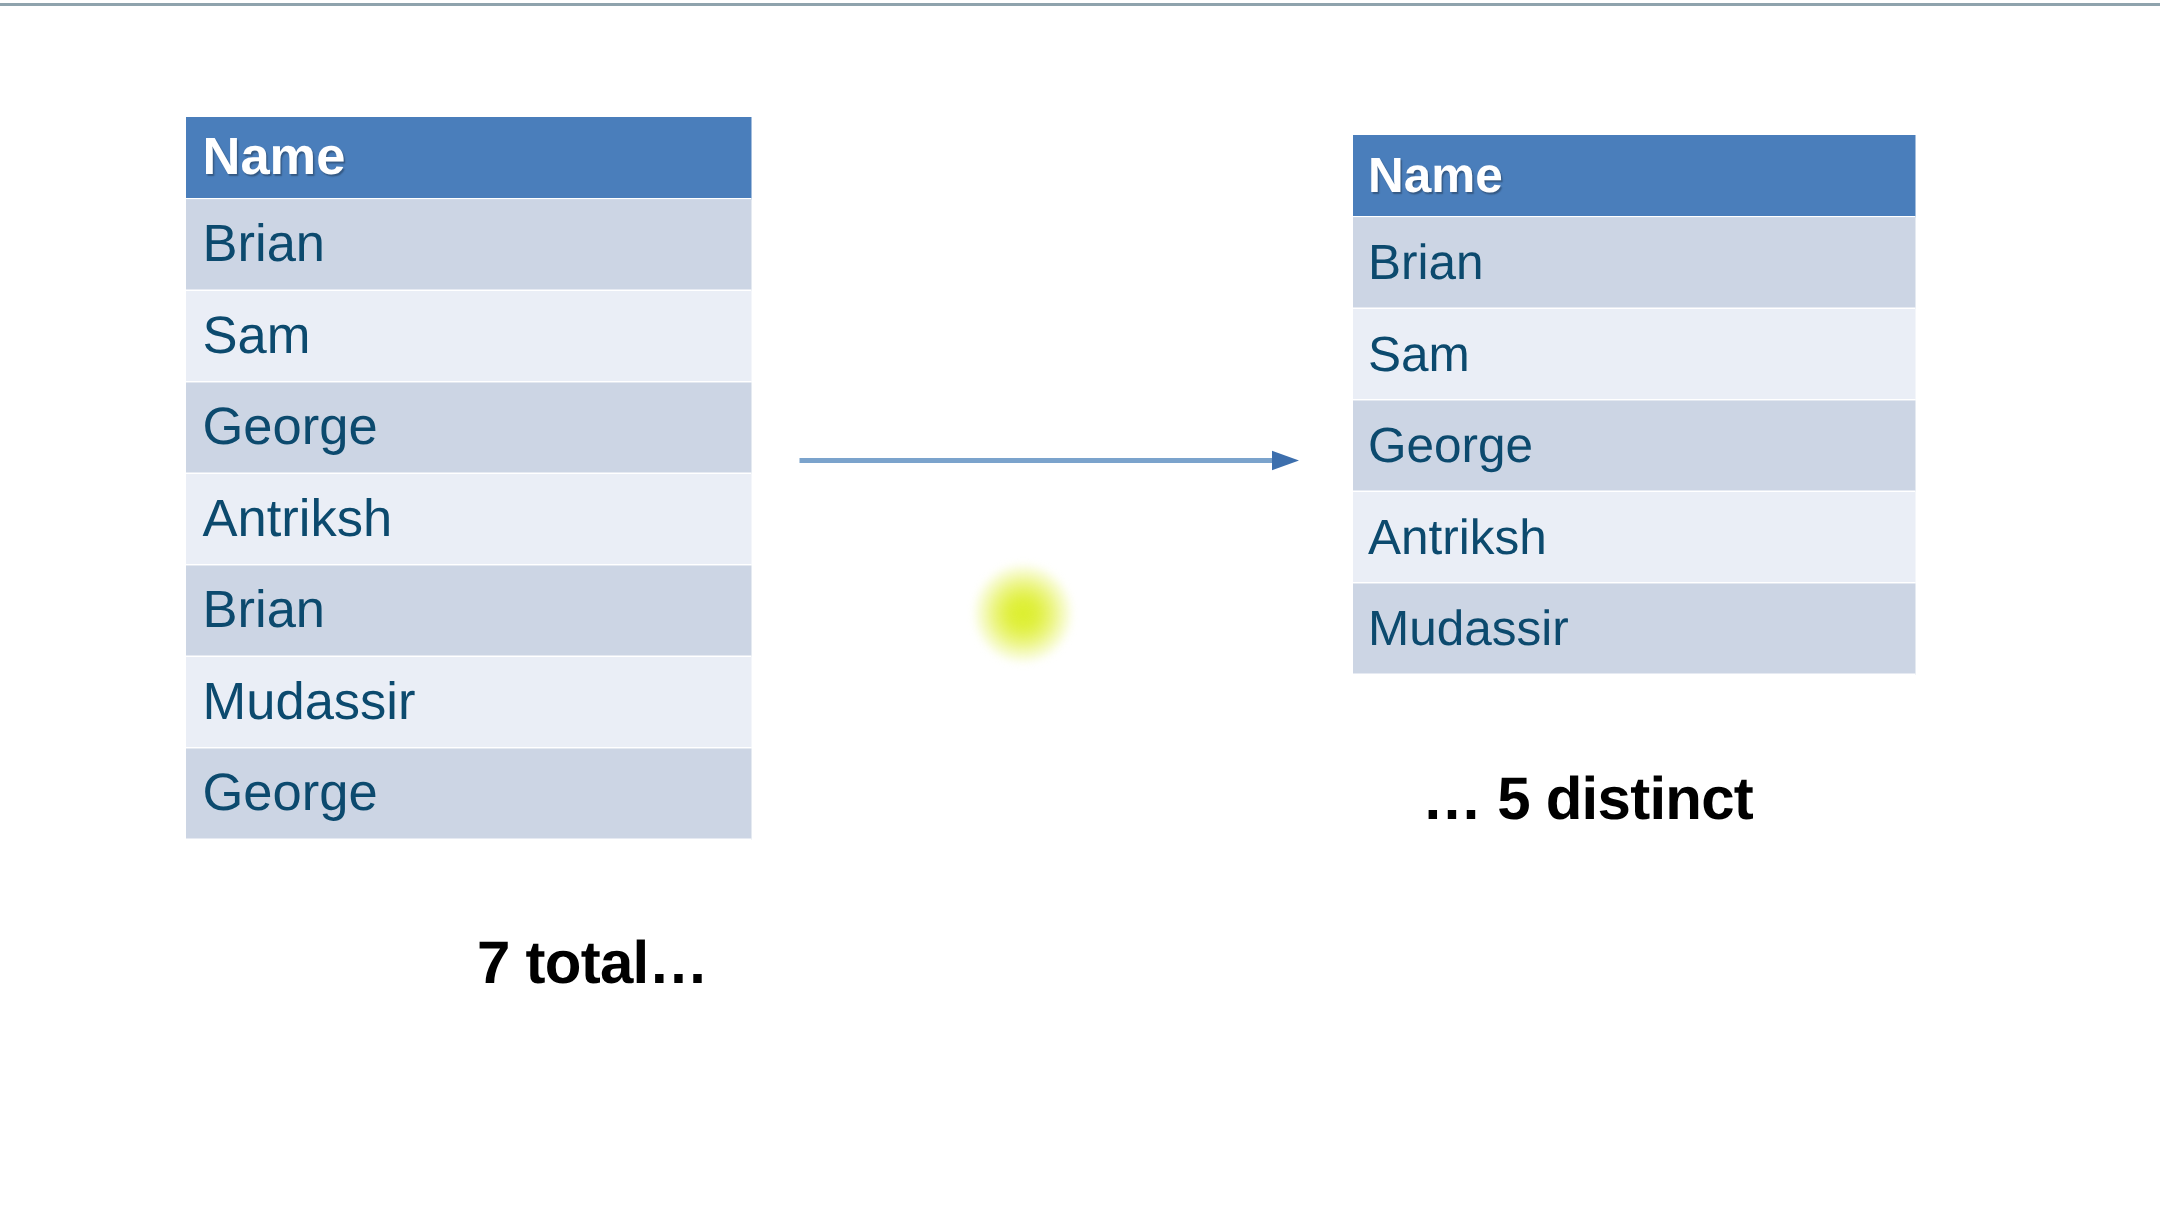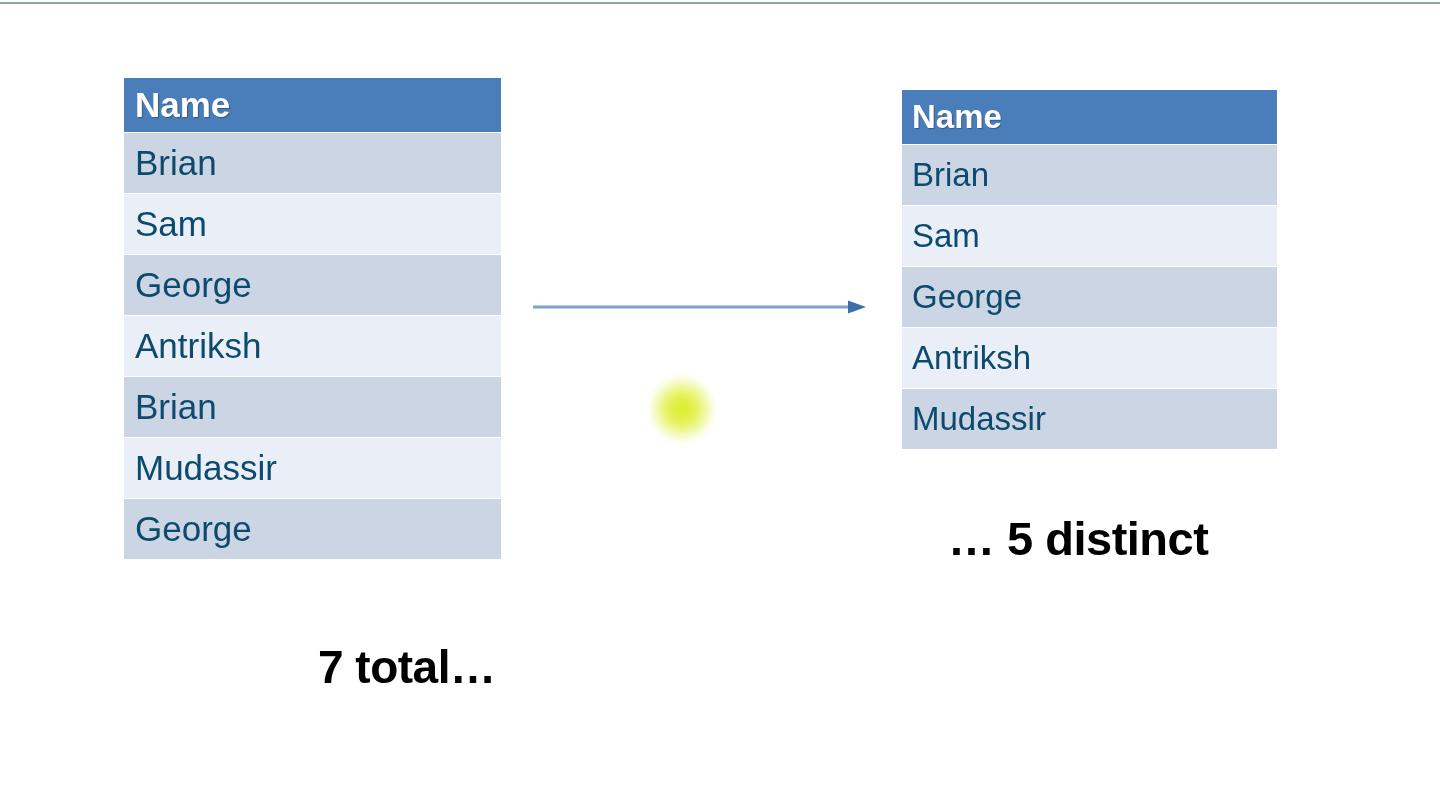--- a/index.html
+++ b/index.html
@@ -79,27 +79,27 @@
   
   .caption {
     position: absolute;
     font-weight: bold;
     color: #000000;
     white-space: nowrap;
     letter-spacing: -0.5px;
   }
   #caption-total {
     left: 318px;
-    top: 640px;
-    font-size: 46px;
+    top: 620px;
+    font-size: 40px;
   }
   #caption-distinct {
     left: 948px;
     top: 511px;
-    font-size: 47px;
+    font-size: 40px;
     text-align: right;
   }
 
   
   #cursor-highlight {
     position: absolute;
     left: 650px;
     top: 377px;
     width: 64px;
     height: 64px;

